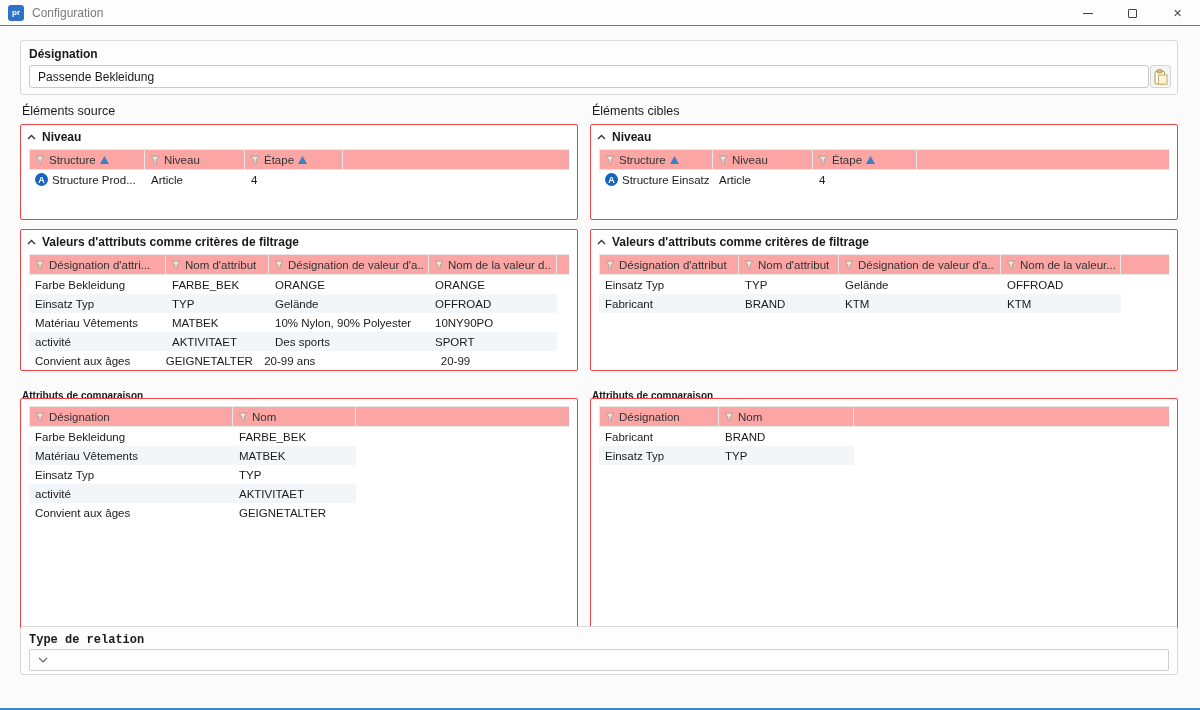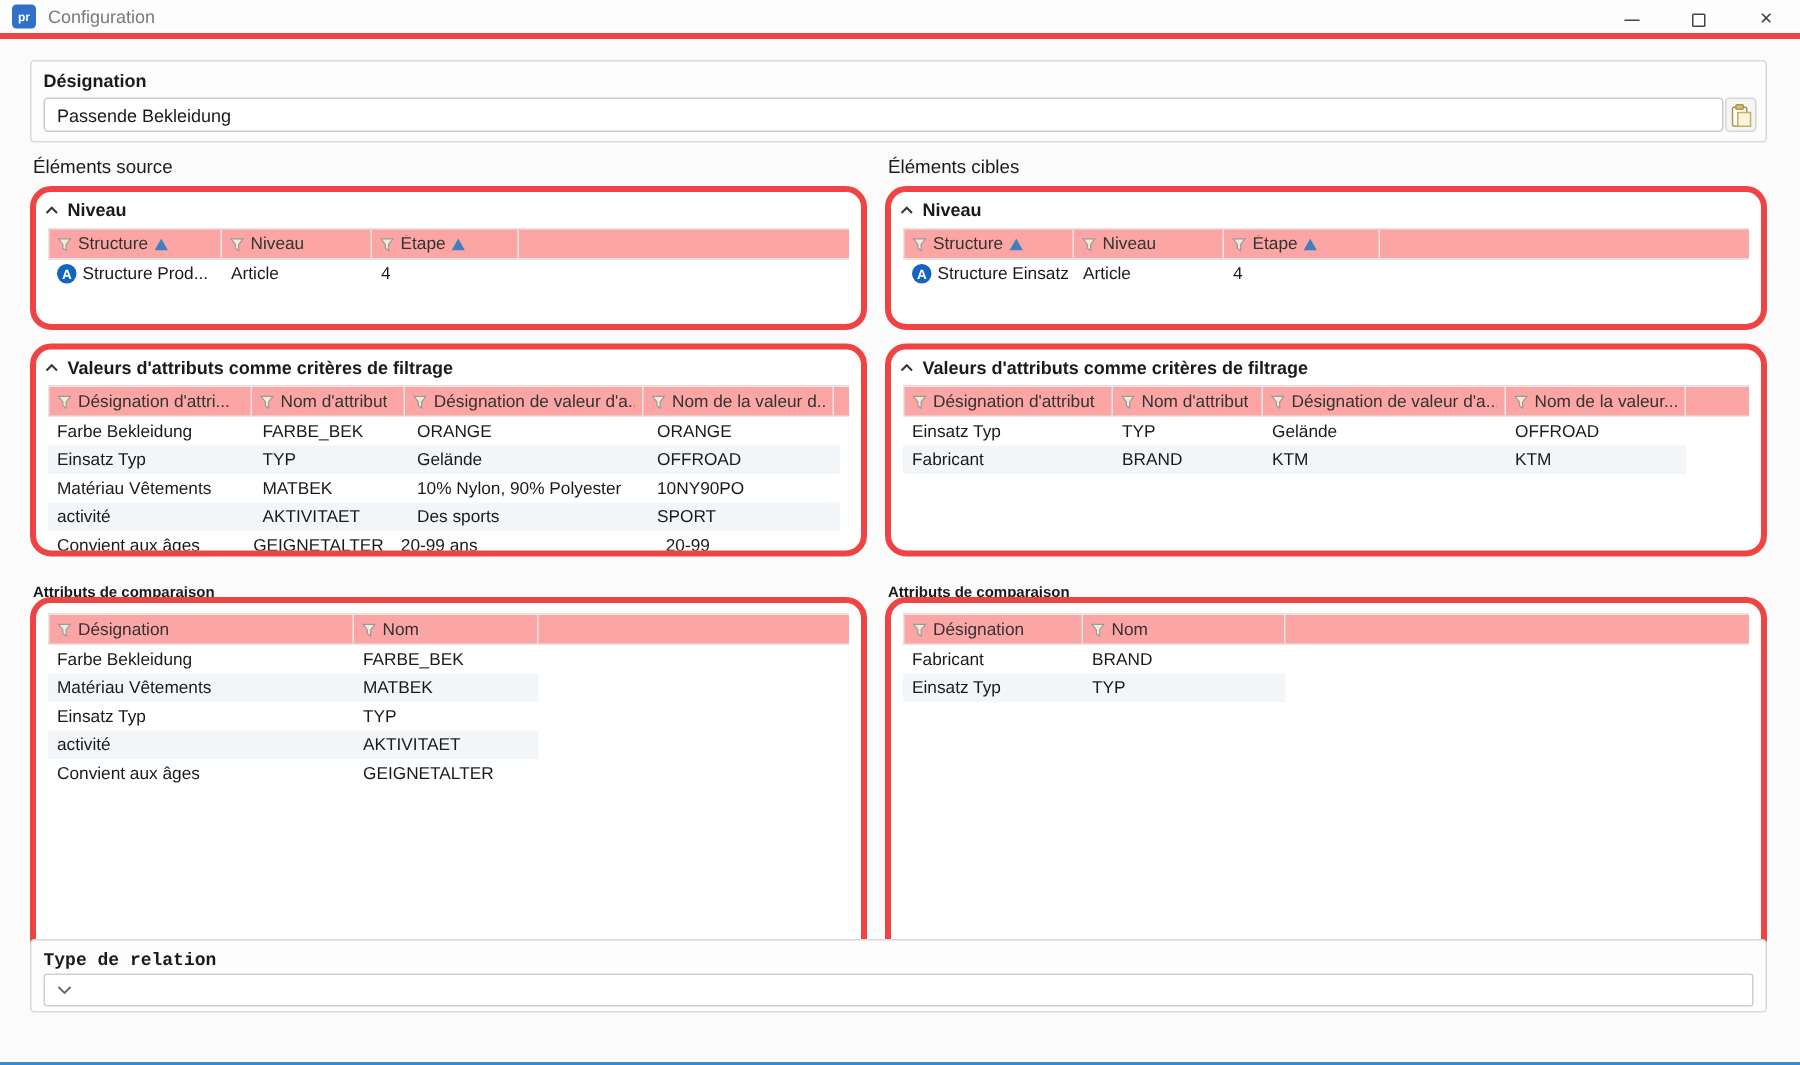--- a/index.html
+++ b/index.html
@@ -4,21 +4,21 @@
 <style>
   * { box-sizing: border-box; }
   html,body { margin:0; padding:0; }
   body {
     width:1200px; height:710px; position:relative; overflow:hidden;
     background:#fbfbfb; font-family:"Liberation Sans", sans-serif; color:#1a1a1a;
   }
   
   .titlebar {
     position:absolute; top:0; left:0; width:1200px; height:26px;
-    background:#fdfdfd; border-bottom:4px solid #ef4444;
+    background:#fdfdfd; border-bottom:1px solid #ef4444;
     display:flex; align-items:center; padding-left:8px;
   }
   .app-badge {
     width:16px; height:16px; background:#2e71c6; border-radius:3px;
     color:#fff; font-size:8px; font-weight:bold; display:flex;
     align-items:center; justify-content:center; margin-right:8px;
   }
   .win-title { font-size:12px; color:#7a7a7a; }
   .win-controls { position:absolute; right:0; top:0; height:26px; display:flex; }
   .win-btn { width:45px; height:26px; display:flex; align-items:center; justify-content:center; color:#444; cursor:default; }
@@ -38,21 +38,21 @@
   .paste-btn {
     position:absolute; right:6px; top:24px; width:21px; height:23px;
     background:#f5f5f5; border:1px solid #d5d5d5; border-radius:3px;
     display:flex; align-items:center; justify-content:center; padding:0; cursor:pointer;
   }
   
   .col-heading { position:absolute; top:104px; font-size:12.5px; font-weight:normal; }
   .sub-heading { position:absolute; top:390px; font-size:10px; font-weight:bold; }
   
   .panel {
-    position:absolute; background:#fff; border:4px solid #ef4444; border-radius:14px; overflow:hidden;
+    position:absolute; background:#fff; border:1px solid #ef4444; border-radius:2px; overflow:hidden;
   }
   .panel-header { display:flex; align-items:center; gap:6px; padding:5px 8px 3px 6px; font-size:12px; font-weight:bold; }
   .chev { flex:0 0 auto; }
   
   .tbl { margin:2px 8px 0 8px; font-size:11.5px; }
   .thead { display:flex; background:#fca5a5; border-top:1px solid #e6e6e6; border-bottom:1px solid #e6e6e6; height:21px; }
   .hcell {
     display:flex; align-items:center; gap:4px; padding:0 5px;
     border-right:1px solid #e6e6e6; color:#333; white-space:nowrap; overflow:hidden;
   }

